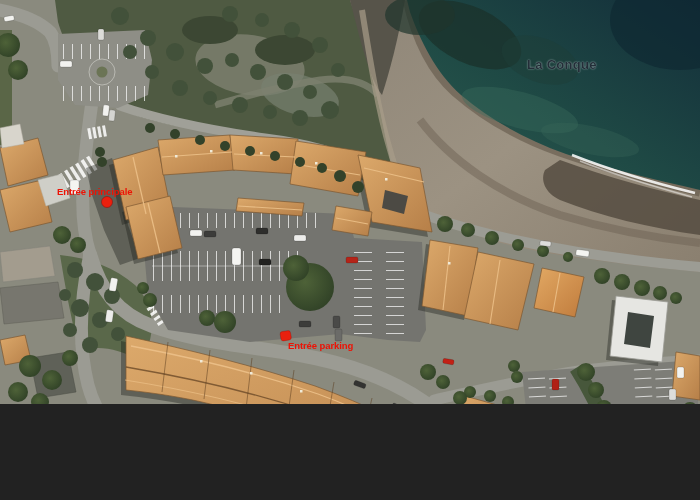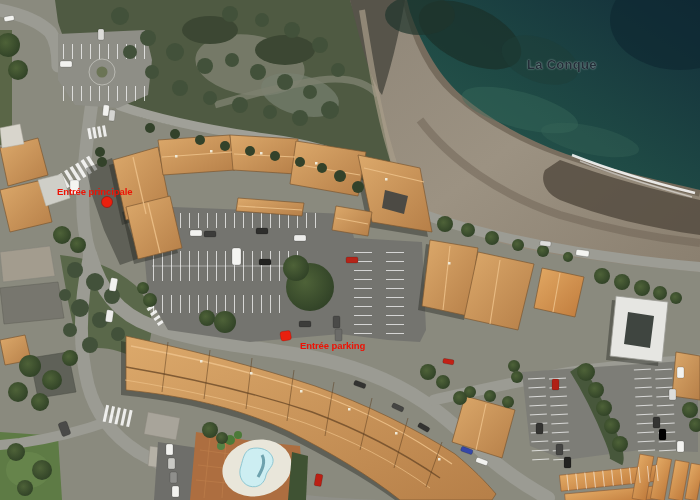--- a/index.html
+++ b/index.html
@@ -1,16 +1,16 @@
 <!DOCTYPE html>
 <html><head>
 <meta charset="utf-8">
 <style>
   html,body{margin:0;padding:0;background:#222;}
-  .stage{position:relative;width:700px;height:500px;overflow:hidden;
+  .stage{position:relative;width:700px;height:404px;overflow:hidden;
          font-family:"Liberation Sans", sans-serif;background:#8a8a7e;}
   .stage svg{position:absolute;left:0;top:0;}
   .map-label{position:absolute;white-space:nowrap;pointer-events:none;}
   .place-label{font-size:13px;font-weight:bold;letter-spacing:.3px;color:#232e38;
                text-shadow:0 0 2px rgba(215,228,230,.55),0 0 1px rgba(215,228,230,.45);}
   .annotation{font-size:9.5px;font-weight:bold;letter-spacing:-.1px;color:#ed1205;}
 </style>
 </head>
 <body>
 
@@ -423,14 +423,14 @@
   </g>
 
   <g>
     <circle cx="107" cy="202" r="5.5" stroke="rgba(120,0,0,.5)" stroke-width=".8" fill="#e9200e"></circle>
     <rect x="280.5" y="331" width="10.5" height="9.5" rx="2.5" transform="rotate(-10 286 336)" stroke="rgba(120,0,0,.4)" stroke-width=".6" fill="#e9200e"></rect>
   </g>
 </svg>
 
 <div class="map-label place-label" style="left:527px;top:57px;">La Conque</div>
 <div class="map-label annotation" style="left:57px;top:154px;margin-top:32px;">Entrée principale</div>
-<div class="map-label annotation" style="left:300px;top:340px;text-align:right;">Entrée parking</div>
+<div class="map-label annotation" style="left:288px;top:340px;text-align:right;">Entrée parking</div>
 </div>
 
 </body></html>

